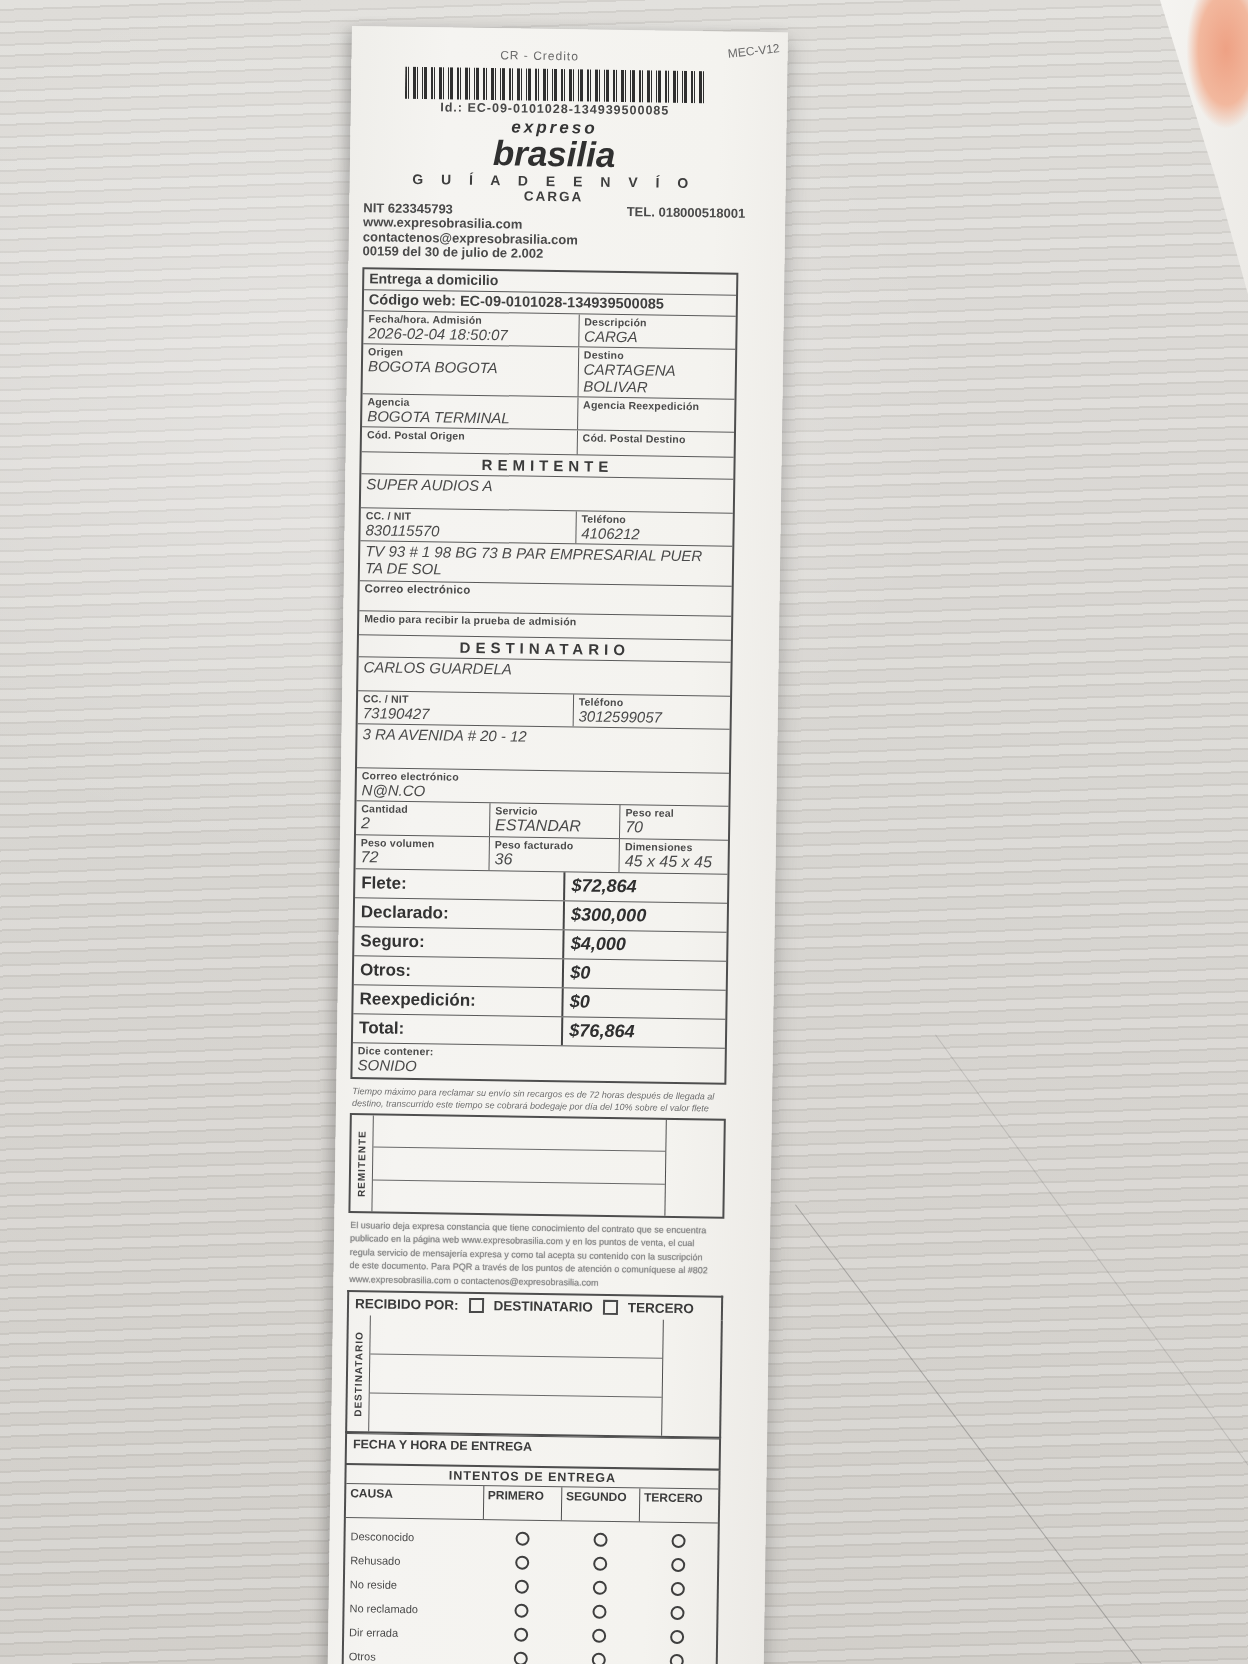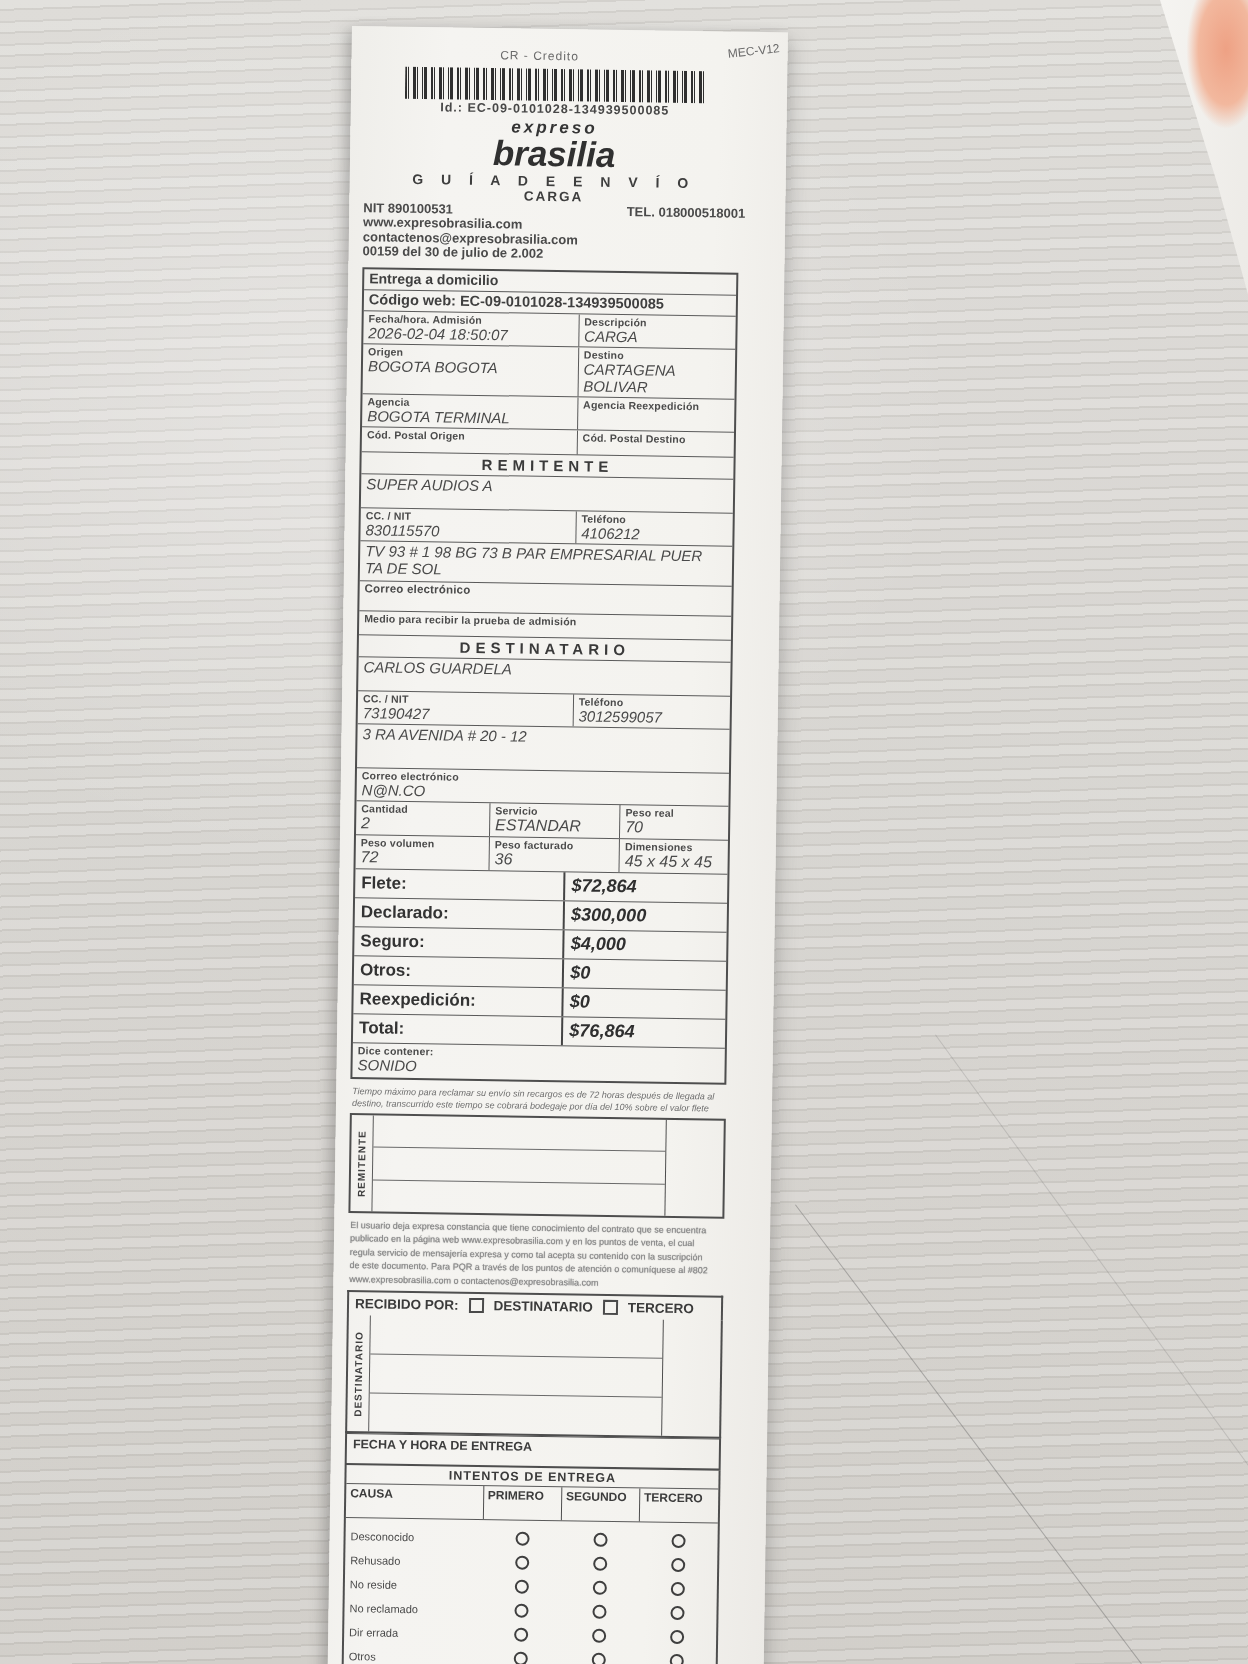--- a/index.html
+++ b/index.html
@@ -146,21 +146,21 @@
       <div class="barcode"></div>
       <div class="barcode-id">Id.: EC-09-0101028-134939500085</div>
       <div class="logo-line1">expreso</div>
       <div class="logo-line2">brasilia</div>
       <div class="guide-title">G U Í A   D E   E N V Í O</div>
       <div class="guide-sub">CARGA</div>
     </div>
 
     <div class="contact">
       <div class="row1">
-        <span>NIT 890100531</span>
+        <span>NIT 623345793</span>
         <span>TEL. 018000518001</span>
       </div>
       <div>www.expresobrasilia.com</div>
       <div>contactenos@expresobrasilia.com</div>
       <div>00159 del 30 de julio de 2.002</div>
     </div>
 
     <div class="frame">
       <div class="frow" style="font-weight:bold;font-size:14px;">Entrega a domicilio</div>
       <div class="frow" style="font-weight:bold;font-size:14.5px;">Código web:  EC-09-0101028-134939500085</div>

